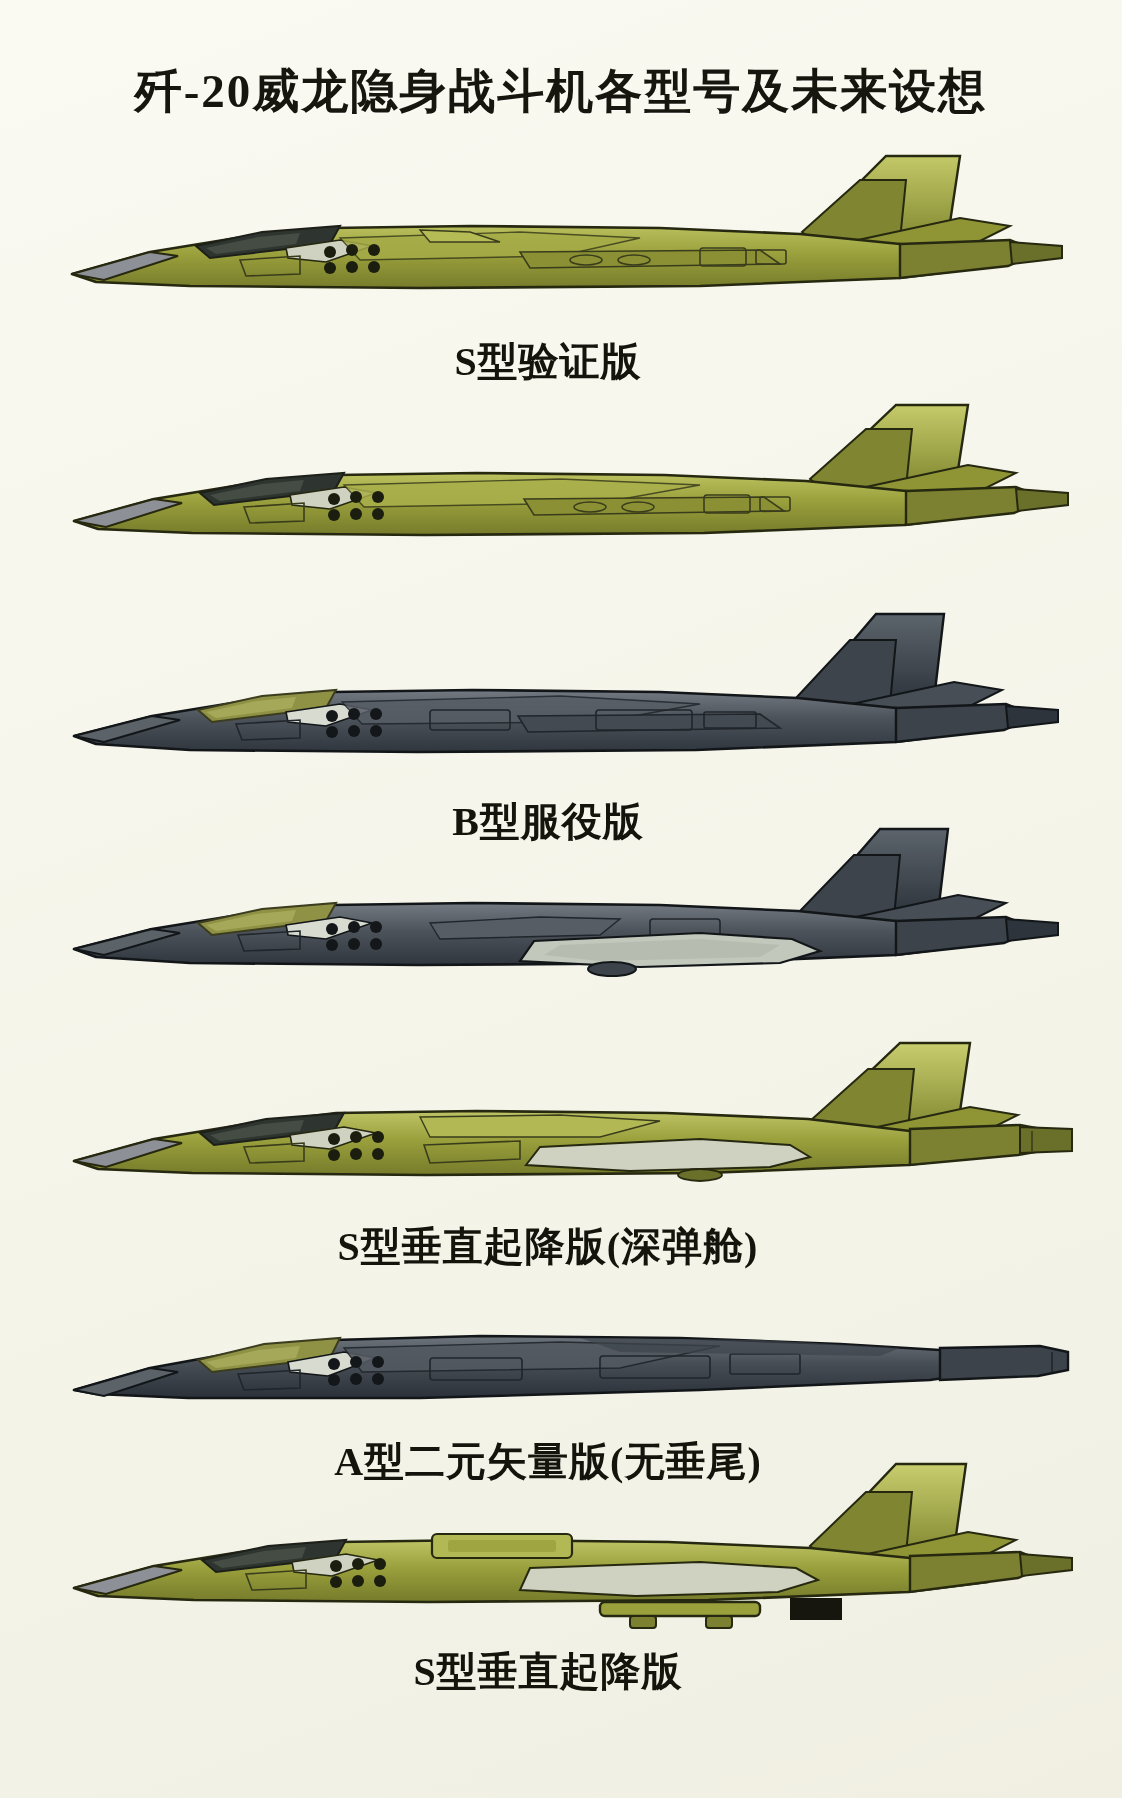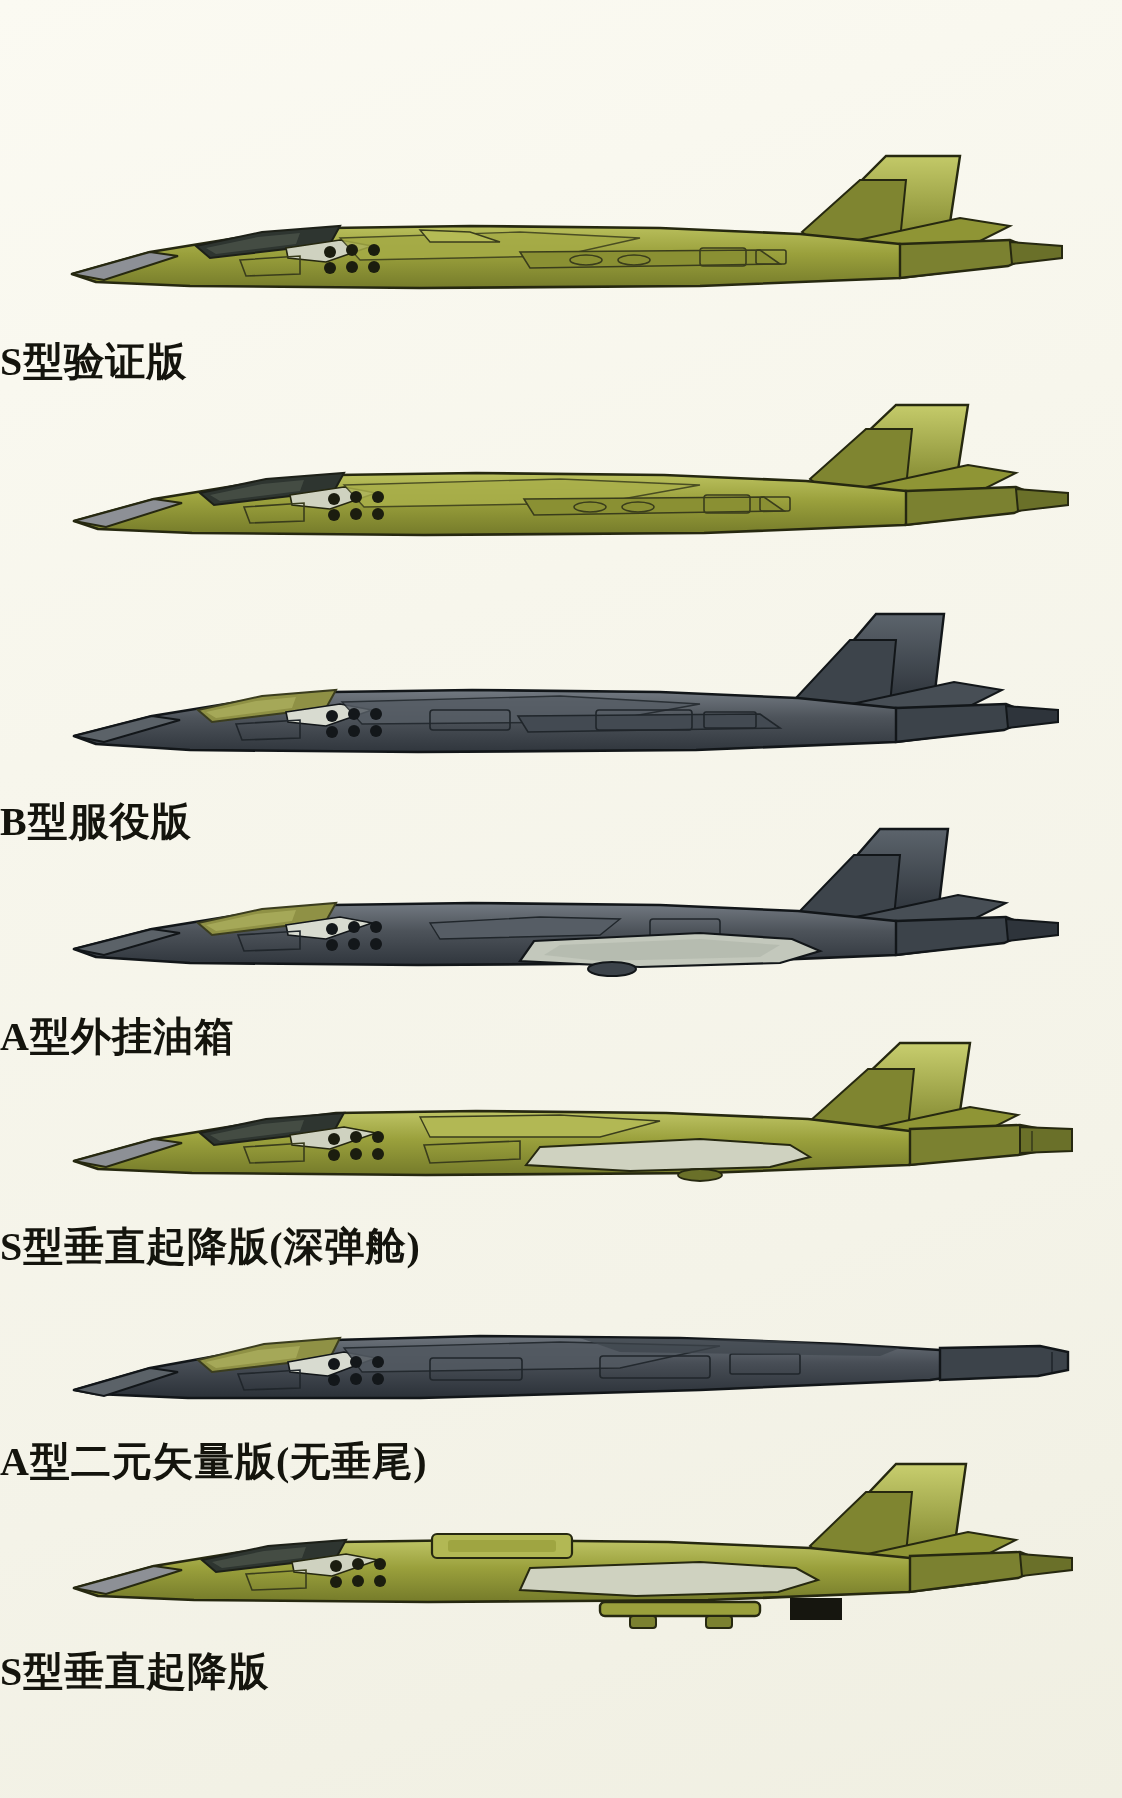--- a/index.html
+++ b/index.html
@@ -37,20 +37,21 @@
   .plane-holder {
     position: relative;
     width: 1122px;
     height: 200px;
   }
   .plane-holder svg {
     display: block;
   }
   .caption {
     width: 1096px;
+    text-align: center;
     font-family: "Liberation Serif", "DejaVu Serif", serif;
     font-size: 40px;
     font-weight: 700;
     color: #14140d;
     letter-spacing: 1px;
     margin-top: -6px;
   }
   .watermark {
     position: absolute;
     right: 16px;
@@ -59,20 +60,21 @@
     font-size: 15px;
     color: rgba(120,120,110,0.45);
     letter-spacing: 1px;
   }
 </style>
 </head>
 <body>
 
 <div id="page">
 
+  <div class="title">歼-20威龙隐身战斗机各型号及未来设想</div>
 
   <div class="row" style="top:140px;">
     <div class="plane-holder">
       <svg width="1122" height="200" viewBox="0 0 1122 200" xmlns="http://www.w3.org/2000/svg">
         <defs>
           <linearGradient id="g1body" x1="0" y1="0" x2="0" y2="1">
             <stop offset="0%" stop-color="#b9bf5c"></stop>
             <stop offset="45%" stop-color="#9aa03c"></stop>
             <stop offset="100%" stop-color="#767c2b"></stop>
           </linearGradient>
@@ -257,21 +259,20 @@
           <path d="M534 126 L700 118 L792 124 L820 136 L780 148 L640 152 L520 146 Z" fill="#c3c8bc" stroke="#121619" stroke-width="2.2"></path>
           <path d="M560 130 L700 124 L780 130 L760 142 L600 146 L544 140 Z" fill="#aeb4a8" opacity="0.6"></path>
           <ellipse cx="612" cy="154" rx="24" ry="7" fill="#3c434a" stroke="#121619" stroke-width="2"></ellipse>
         </g>
         <g>
           <path d="M896 106 L1006 102 L1036 114 L1004 128 L896 140 Z" fill="#3c434a" stroke="#121619" stroke-width="2.4"></path>
           <path d="M1006 104 L1058 108 L1058 120 L1008 126 Z" fill="#2e343b" stroke="#121619" stroke-width="2"></path>
         </g>
       </svg>
     </div>
-    <div class="caption">A型外挂油箱</div>
   </div>
 
   <div class="row" style="top:1025px;">
     <div class="plane-holder">
       <svg width="1122" height="200" viewBox="0 0 1122 200" xmlns="http://www.w3.org/2000/svg">
         <defs>
           <linearGradient id="g5body" x1="0" y1="0" x2="0" y2="1">
             <stop offset="0%" stop-color="#bec465"></stop>
             <stop offset="45%" stop-color="#9aa03c"></stop>
             <stop offset="100%" stop-color="#757b2a"></stop>

